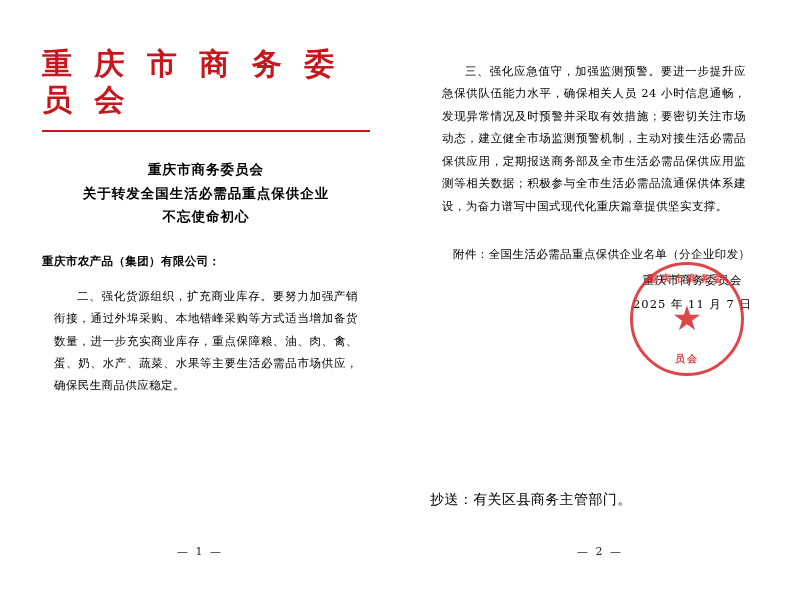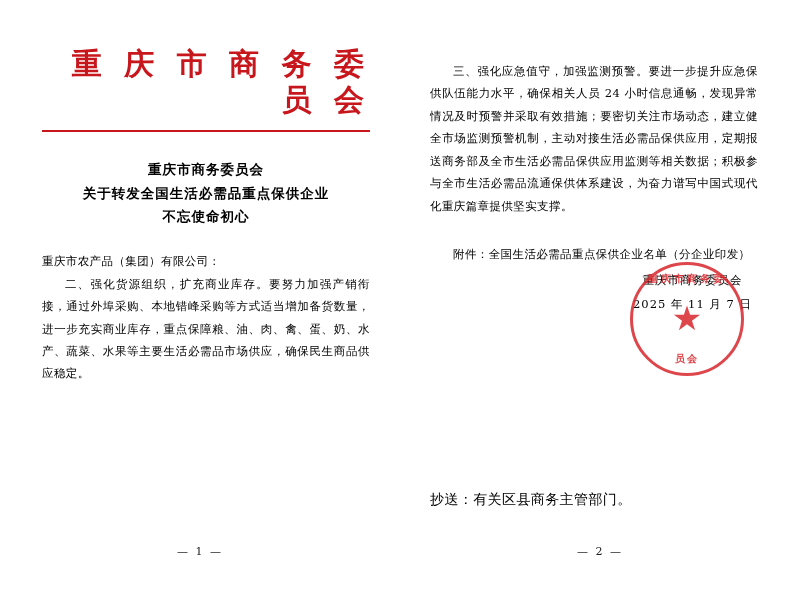--- a/index.html
+++ b/index.html
@@ -31,21 +31,21 @@
     position: relative;
     width: 400px;
     height: 600px;
     padding: 34px 38px 0 38px;
   }
   .col-left { padding-left: 42px; padding-right: 30px; }
   .col-right { padding-left: 30px; padding-right: 42px; }
 
   
   .masthead {
-    text-align: right;
+    text-align: left;
     color: #c8161d;
     font-family: "DejaVu Serif", "Liberation Serif", serif;
     font-weight: bold;
     font-size: 30px;
     letter-spacing: 6px;
     line-height: 1.2;
     padding-top: 12px;
     padding-bottom: 8px;
   }
   .masthead-rule {
@@ -65,23 +65,24 @@
     letter-spacing: 1px;
   }
   .doc-title div { white-space: nowrap; }
 
   
   .recipient {
     margin-top: 22px;
     font-size: 11.5px;
     line-height: 1.9;
     letter-spacing: 0.4px;
+    font-weight: bold;
   }
   p.para {
-    margin: 0;
+    margin: 12px;
     font-size: 11.5px;
     line-height: 1.95;
     letter-spacing: 0.4px;
     text-align: justify;
     text-justify: inter-ideograph;
     text-indent: 2em;
   }
   p.para.first { margin-top: 10px; }
 
   .attach {

